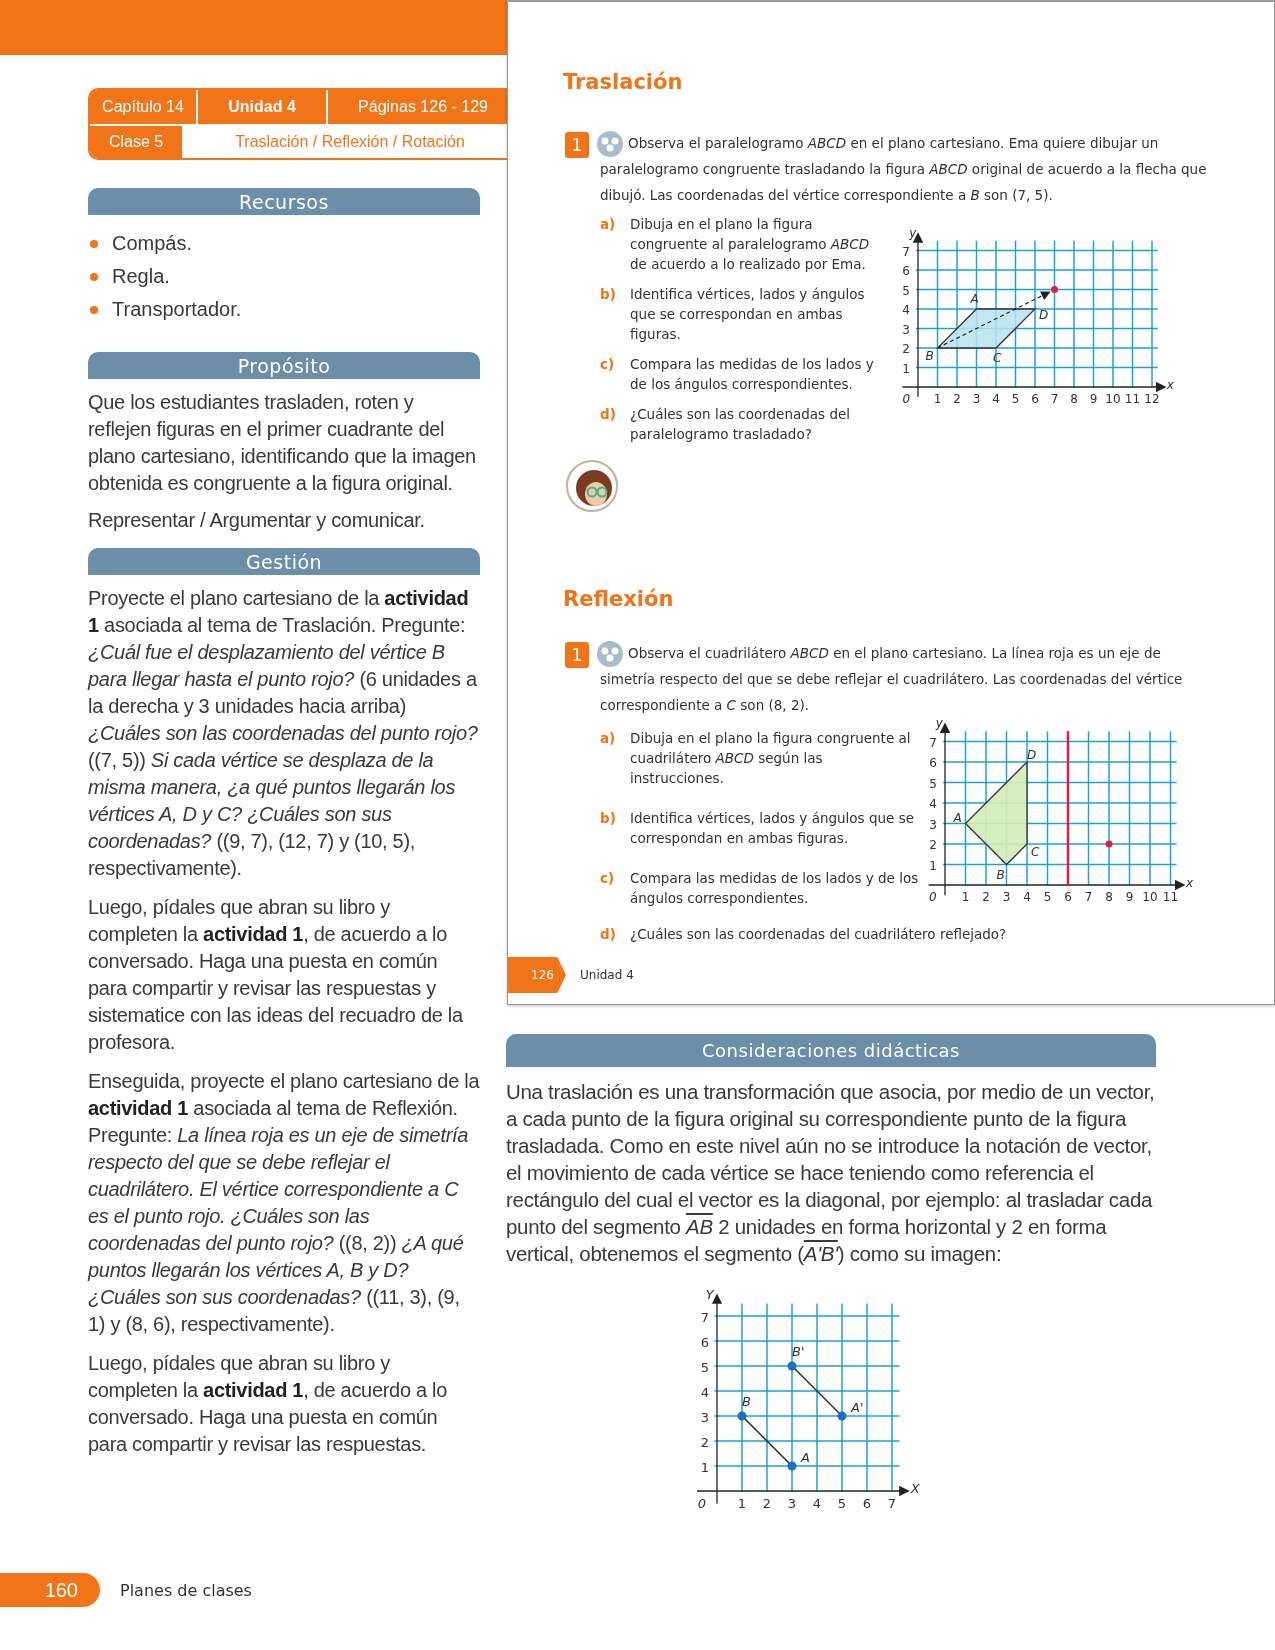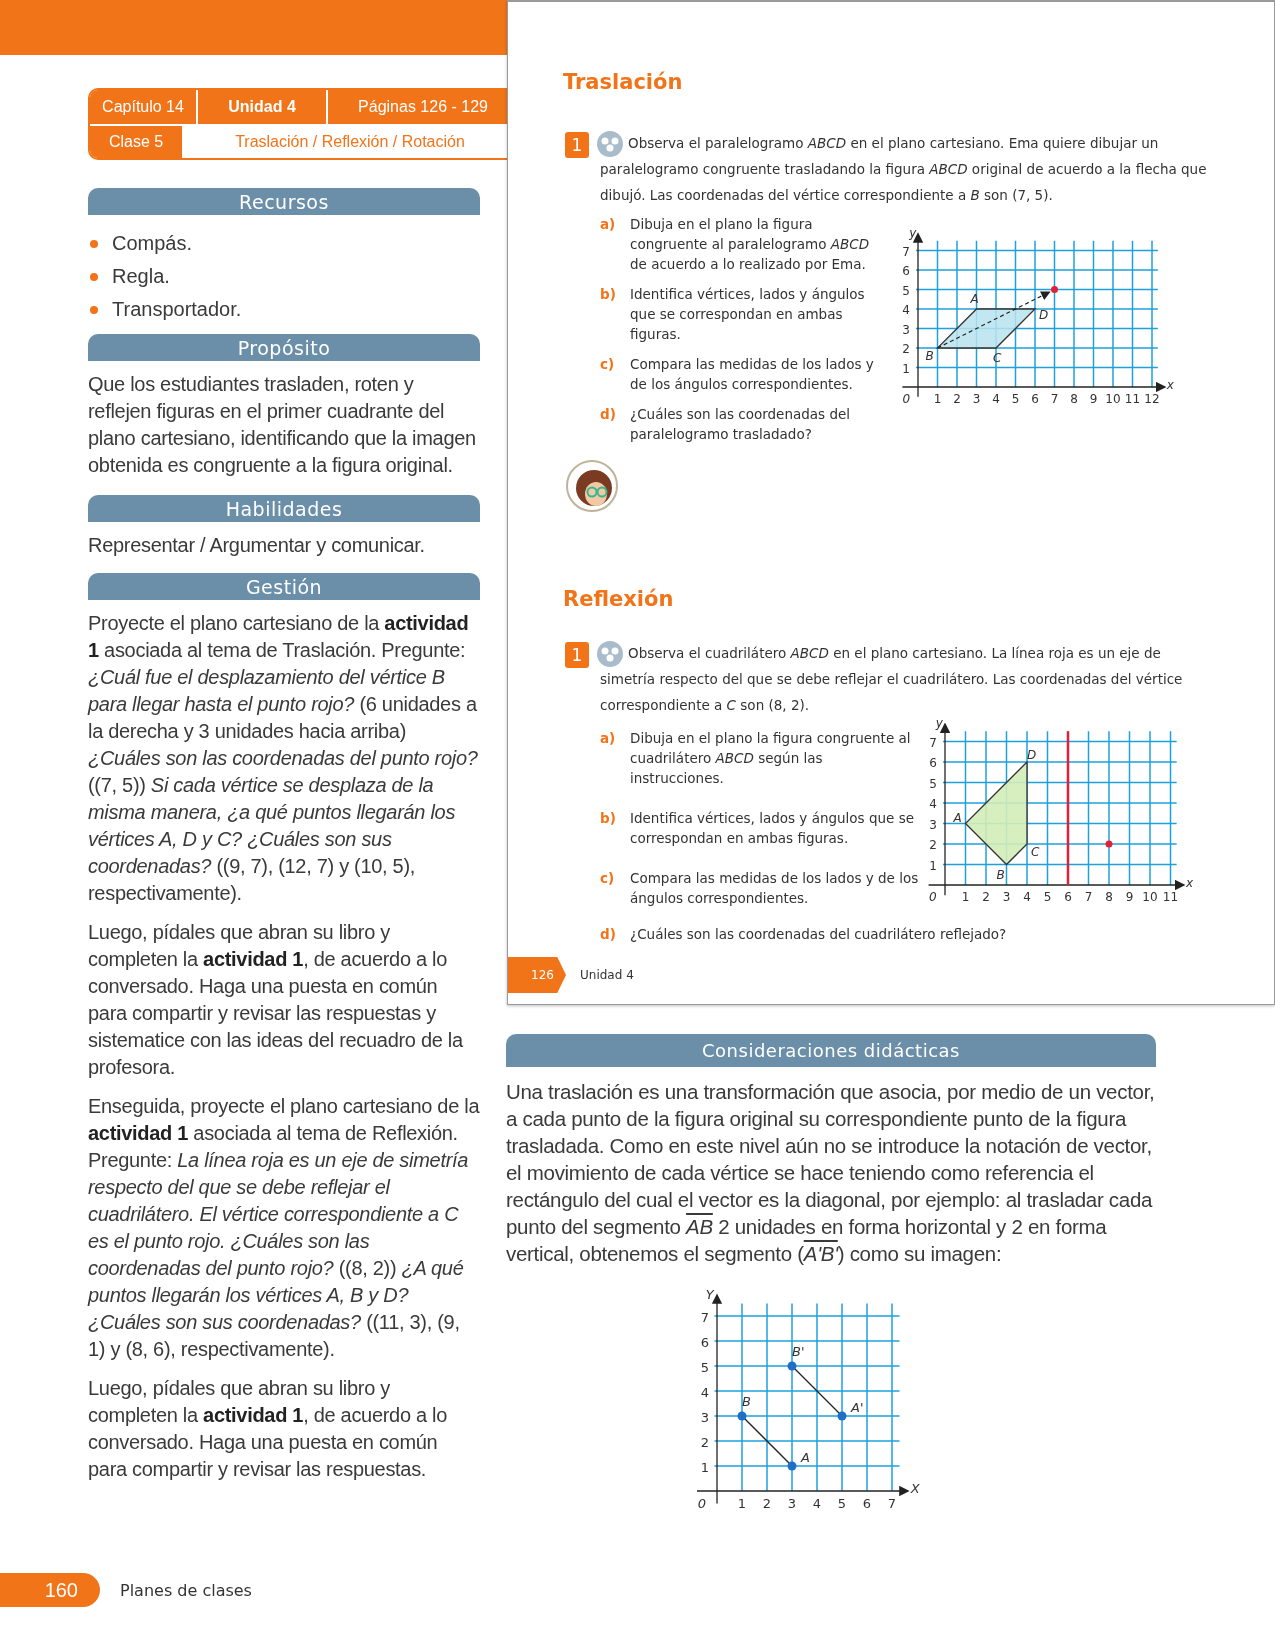--- a/index.html
+++ b/index.html
@@ -78,24 +78,23 @@
     </div>
   </div>
 
   <div class="sec-head">Recursos</div>
   <ul class="bullets">
     <li>Compás.</li>
     <li>Regla.</li>
     <li>Transportador.</li>
   </ul>
 
-  <div class="sec-head" style="margin-top:8px">Propósito</div>
+  <div class="sec-head" style="margin-top:26px">Propósito</div>
   <div class="body-text">Que los estudiantes trasladen, roten y reflejen figuras en el primer cuadrante del plano cartesiano, identificando que la imagen obtenida es congruente a la figura original.</div>
 
-  <div class="sec-head" style="margin-top:16px">Habilidades</div>
   <div class="body-text">Representar / Argumentar y comunicar.</div>
 
   <div class="sec-head" style="margin-top:14px">Gestión</div>
   <div class="body-text">
     <p><span>Proyecte el plano cartesiano de la </span><b>actividad 1</b><span> asociada al tema de Traslación. Pregunte: </span><i>¿Cuál fue el desplazamiento del vértice B para llegar hasta el punto rojo?</i><span> (6 unidades a la derecha y 3 unidades hacia arriba) </span><i>¿Cuáles son las coordenadas del punto rojo?</i><span> ((7, 5)) </span><i>Si cada vértice se desplaza de la misma manera, ¿a qué puntos llegarán los vértices A, D y C? ¿Cuáles son sus coordenadas?</i><span> ((9, 7), (12, 7) y (10, 5), respectivamente).</span></p>
     <p><span>Luego, pídales que abran su libro y completen la </span><b>actividad 1</b><span>, de acuerdo a lo conversado. Haga una puesta en común para compartir y revisar las respuestas y sistematice con las ideas del recuadro de la profesora.</span></p>
     <p><span>Enseguida, proyecte el plano cartesiano de la </span><b>actividad 1</b><span> asociada al tema de Reflexión. Pregunte: </span><i>La línea roja es un eje de simetría respecto del que se debe reflejar el cuadrilátero. El vértice correspondiente a C es el punto rojo. ¿Cuáles son las coordenadas del punto rojo?</i><span> ((8, 2)) </span><i>¿A qué puntos llegarán los vértices A, B y D? ¿Cuáles son sus coordenadas?</i><span> ((11, 3), (9, 1) y (8, 6), respectivamente).</span></p>
     <p><span>Luego, pídales que abran su libro y completen la </span><b>actividad 1</b><span>, de acuerdo a lo conversado. Haga una puesta en común para compartir y revisar las respuestas.</span></p>
   </div>
 </div>

